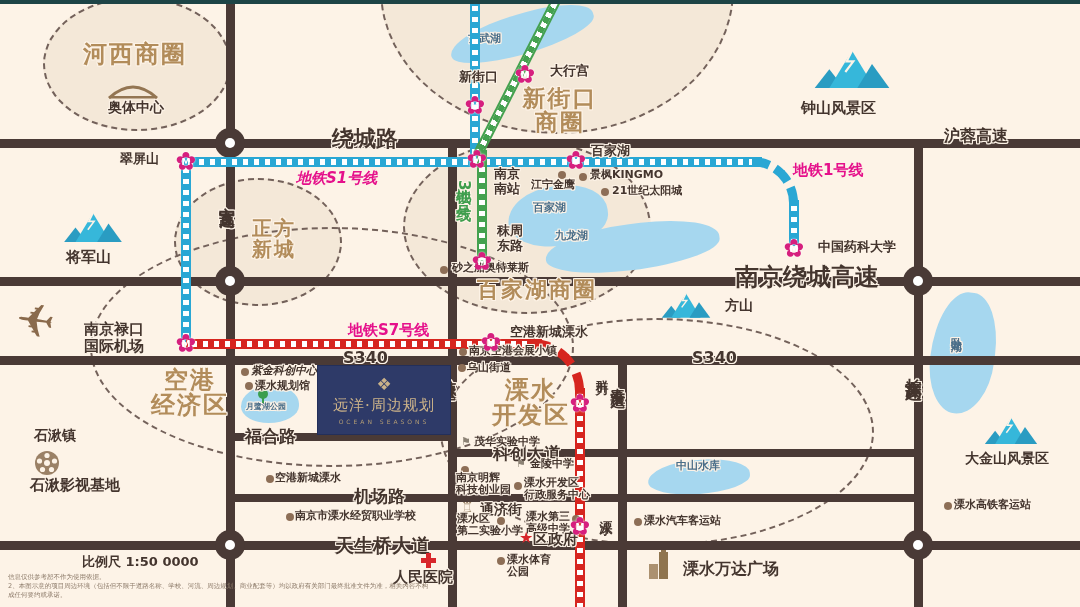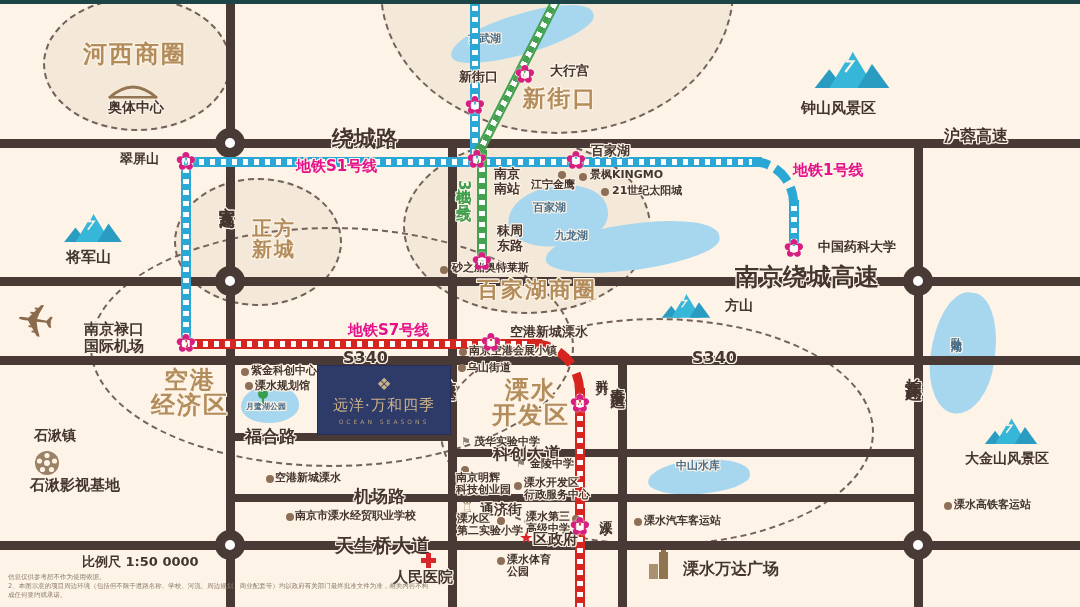--- a/index.html
+++ b/index.html
@@ -78,20 +78,21 @@
       <div class="junction" style="left: 215px; top: 530px;"></div>
       <div class="junction" style="left: 903px; top: 266px;"></div>
       <div class="junction" style="left: 903px; top: 530px;"></div>
       <div class="zone fill" style="left: 43px; top: -3px; width: 184px; height: 130px; border-radius: 50%;"></div>
       <div class="lbl zone-lbl" style="left: 83px; top: 42px; font-size: 24px;">
         <div>河西商圈</div>
       </div>
       <div class="zone fill" style="left: 380px; top: -154px; width: 350px; height: 284px; border-radius: 50%;"></div>
       <div class="lbl zone-lbl" style="left: 505px; top: 86px; width: 110px; font-size: 23px;">
         <div>新街口</div>
+        <div>商圈</div>
       </div>
       <div class="zone fill" style="left: 174px; top: 178px; width: 164px; height: 124px; border-radius: 50%;"></div>
       <div class="lbl zone-lbl" style="left: 245px; top: 218px; width: 58px; font-size: 20px;">
         <div>正方</div>
         <div>新城</div>
       </div>
       <div class="zone fill" style="left: 403px; top: 140px; width: 244px; height: 170px; border-radius: 50%;"></div>
       <div class="lbl zone-lbl" style="left: 477px; top: 278px; font-size: 22px;">
         <div>百家湖商圈</div>
       </div>
@@ -133,21 +134,21 @@
       <div class="lbl road-lbl" style="left: 343px; top: 349px; font-size: 16px;">S340</div>
       <div class="lbl road-lbl" style="left: 692px; top: 349px; font-size: 16px;">S340</div>
       <div class="lbl road-lbl" style="left: 245px; top: 427px; font-size: 17px;">福合路</div>
       <div class="lbl road-lbl" style="left: 493px; top: 444px; font-size: 17px;">科创大道</div>
       <div class="lbl road-lbl" style="left: 354px; top: 487px; font-size: 17px;">机场路</div>
       <div class="lbl road-lbl" style="left: 335px; top: 535px; font-size: 19px;">天生桥大道</div>
       <div class="lbl road-lbl v" style="left: 218px; top: 193px; font-size: 16px;">宁宣高速</div>
       <div class="lbl road-lbl v" style="left: 440px; top: 368px; font-size: 15px;">淮源大道</div>
       <div class="lbl road-lbl v" style="left: 609px; top: 376px; font-size: 15px;">秦淮大道</div>
       <div class="lbl road-lbl v" style="left: 904px; top: 364px; font-size: 17px;">长深高速</div>
-      <div class="lbl pink-lbl" style="left: 296px; top: 158px;">地铁S1号线</div>
+      <div class="lbl pink-lbl" style="left: 296px; top: 170px; font-style: italic;">地铁S1号线</div>
       <div class="lbl pink-lbl" style="left: 793px; top: 162px;">地铁1号线</div>
       <div class="lbl pink-lbl" style="left: 348px; top: 322px;">地铁S7号线</div>
       <div class="lbl green-lbl v" style="left: 455px; top: 176px;">地铁3号线</div>
       <div class="icon" style="left: 812px; top: 44px;"><svg width="80" height="44" viewBox="0 0 60 33">
           <polygon points="2,33 13,19 24,33" fill="#2a9cc2"></polygon>
           <polygon points="13,33 30,5 47,33" fill="#36b7da"></polygon>
           <polygon points="34,33 45,15 58,33" fill="#2a9cc2"></polygon>
           <polyline points="30,5 26,13 31,13 25,21" fill="none" stroke="#fdf3e7" stroke-width="1.6"></polyline>
         </svg></div>
       <div class="lbl poi-lbl" style="left: 801px; top: 100px; font-size: 15px;">钟山风景区</div>
@@ -270,21 +271,21 @@
       <div class="dot" style="left: 440px; top: 266px;"></div>
       <div class="lbl poi-lbl" style="left: 452px; top: 262px;">
         <div>砂之船奥特莱斯</div>
       </div>
       <div class="icon plane" style="left: 16px; top: 298px;">✈</div>
       <div class="lbl poi-lbl" style="left: 84px; top: 321px; font-size: 15px;">
         <div>南京禄口</div>
         <div>国际机场</div>
       </div>
       <div class="dot" style="left: 241px; top: 368px;"></div>
-      <div class="lbl poi-lbl" style="left: 251px; top: 365px;">
+      <div class="lbl poi-lbl" style="left: 251px; top: 365px; font-style: italic;">
         <div>紫金科创中心</div>
       </div>
       <div class="dot" style="left: 245px; top: 382px;"></div>
       <div class="lbl poi-lbl" style="left: 255px; top: 380px;">
         <div>溧水规划馆</div>
       </div>
       <div class="icon tree" style="left: 257px; top: 389px;"><svg width="12" height="14">
           <circle cx="6" cy="5" r="5" fill="#3a9e4f"></circle>
           <rect x="5" y="9" width="2" height="5" fill="#3a9e4f"></rect>
         </svg></div>
@@ -376,21 +377,21 @@
       <div class="lbl poi-lbl" style="left: 954px; top: 499px;">
         <div>溧水高铁客运站</div>
       </div>
       <div class="dot" style="left: 286px; top: 513px;"></div>
       <div class="lbl poi-lbl" style="left: 295px; top: 510px;">
         <div>南京市溧水经贸职业学校</div>
       </div>
     </div>
   <div class="logo-box">
     <div class="logo-mark">❖</div>
-    <div class="logo-title">远洋·万和四季</div>
+    <div class="logo-title">远洋·周边规划</div>
     <div class="logo-sub">OCEAN SEASONS</div>
   </div>
   <div class="scale">比例尺 1:50 0000</div>
   <div class="disclaimer">
     <div>信息仅供参考恕不作为使用依据。</div>
     <div>2、本图示意的项目周边环境（包括但不限于道路名称、学校、河流、周边规划、商业配套等）均以政府有关部门最终批准文件为准，相关内容不构成任何要约或承诺。</div>
 
   </div>
 </div>
 

